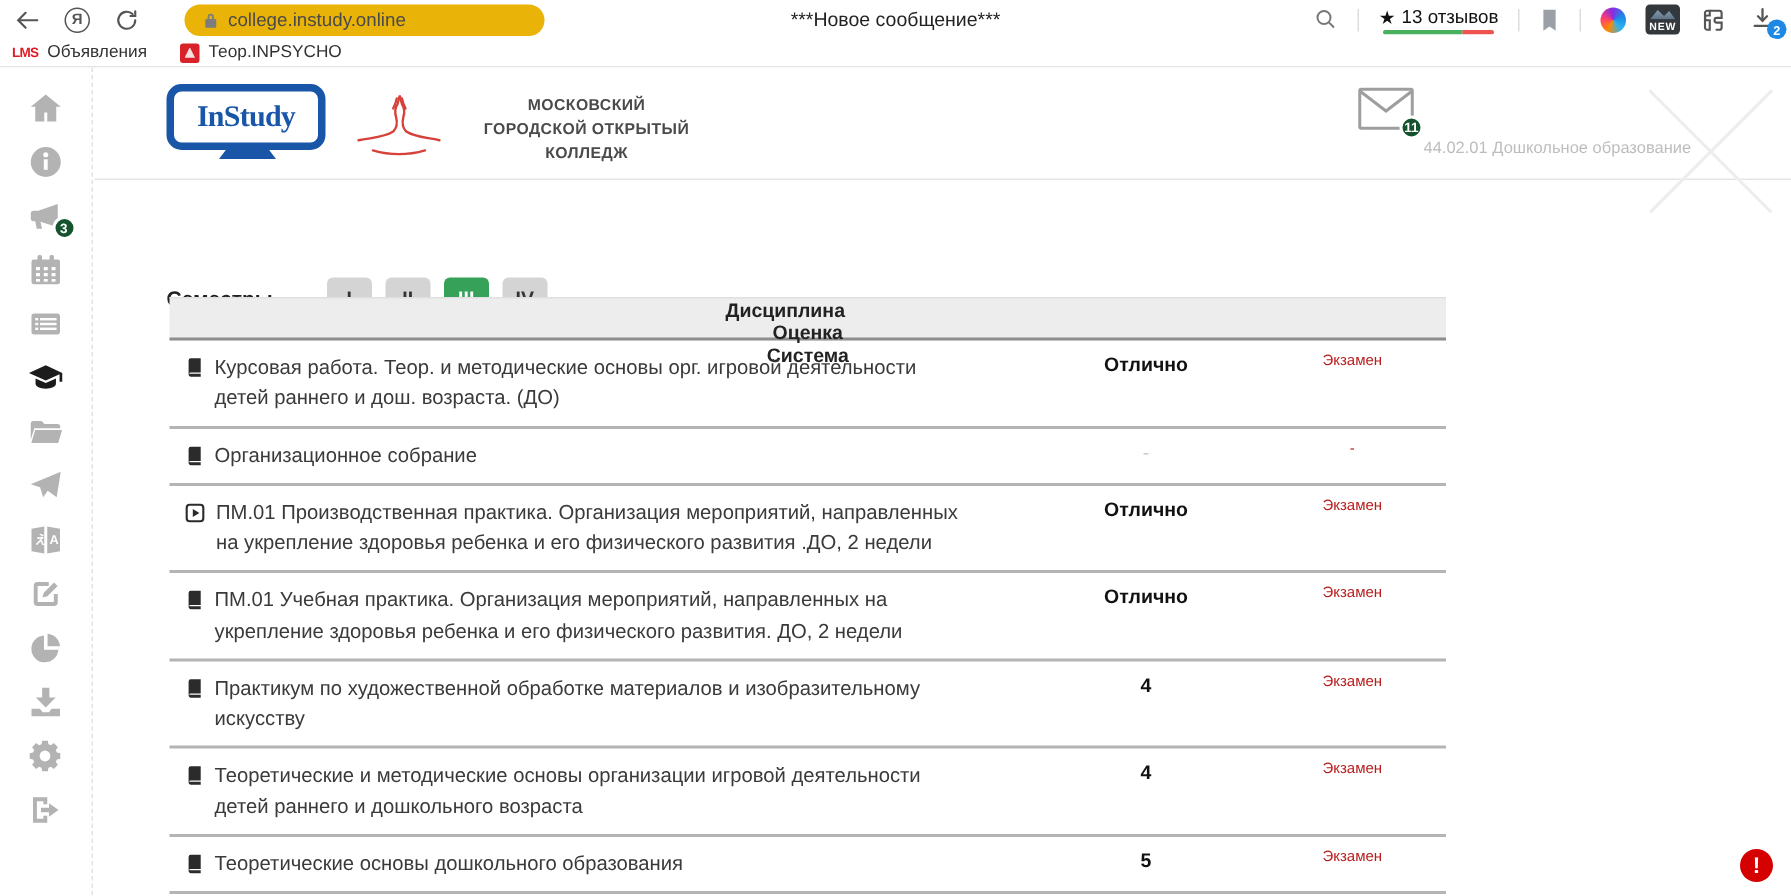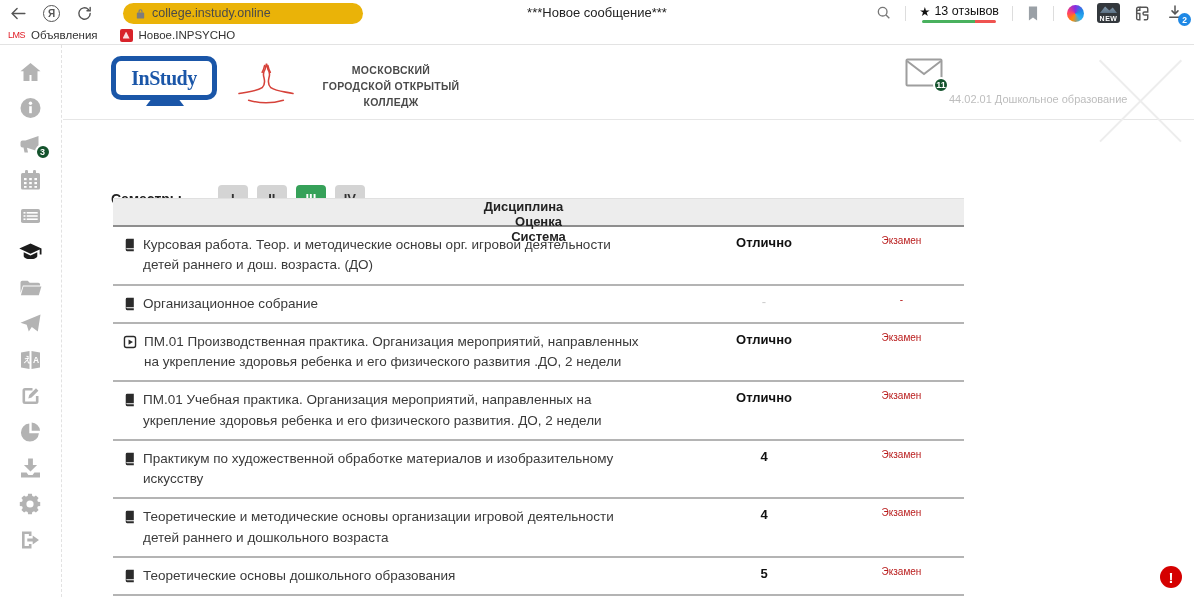--- a/index.html
+++ b/index.html
@@ -39,21 +39,21 @@
       font-size:7px; font-weight:bold; color:#fff; letter-spacing:.5px; }
   .dl-wrap { position:relative; width:20px; height:20px; }
   .badge-blue { position:absolute; right:-5px; bottom:-3px; min-width:13px; height:13px; border-radius:50%;
       background:#1e88e5; color:#fff; font-size:8.5px; font-weight:bold; display:flex; align-items:center; justify-content:center; }
 
   
   .bookmarks { position:absolute; top:26px; left:0; width:100%; height:19px; background:#fff;
       border-bottom:1px solid #e3e3e3; display:flex; align-items:center; padding:0 8px; gap:8px; }
   .bm { display:flex; align-items:center; gap:6px; font-size:11.5px; color:#333; cursor:pointer; }
   .bm + .bm { margin-left:14px; }
-  .lms-logo { color:#e01b24; font-weight:normal; font-size:9px; letter-spacing:-0.5px; }
+  .lms-logo { color:#e01b24; font-weight:bold; font-size:9px; letter-spacing:-0.5px; }
   .inpsycho-logo { width:13px; height:13px; background:#d8232a; border-radius:2px; position:relative; }
   .inpsycho-logo:after { content:""; position:absolute; left:3px; top:3px; width:7px; height:7px;
       background:#fff; clip-path:polygon(50% 0,100% 100%,0 100%); opacity:.85; }
 
   
   .sidebar { position:absolute; left:0; top:45px; width:62px; height:552px; background:#fff;
       border-right:1px dashed #e2e2e2; display:flex; flex-direction:column; align-items:center;
       padding-top:14px; gap:11px; }
   .side-item { position:relative; width:26px; height:25px; display:flex; align-items:center; justify-content:center; cursor:pointer; }
   .side-item svg { width:25px; height:24px; fill:#b3b3b3; }
@@ -186,21 +186,21 @@
   </div>
 </div>
 
 <div class="bookmarks">
   <div class="bm">
     <span class="lms-logo">LMS</span>
     <span>Объявления</span>
   </div>
   <div class="bm">
     <span class="inpsycho-logo"></span>
-    <span>Новое.INPSYCHO</span>
+    <span>Теор.INPSYCHO</span>
   </div>
 </div>
 
 <div class="sidebar">
   <div class="side-item">
     <svg viewBox="0 0 24 24">
         <path d="M12 3 2 11.2h3V21h6v-6h2v6h6v-9.8h3z"></path>
       </svg>
   </div>
   <div class="side-item">

